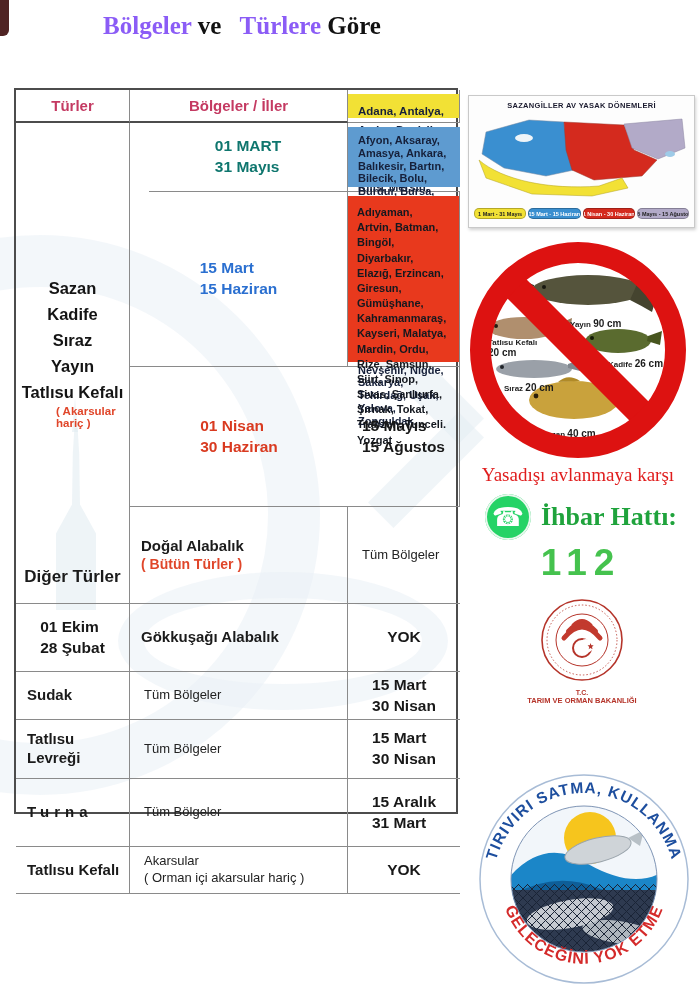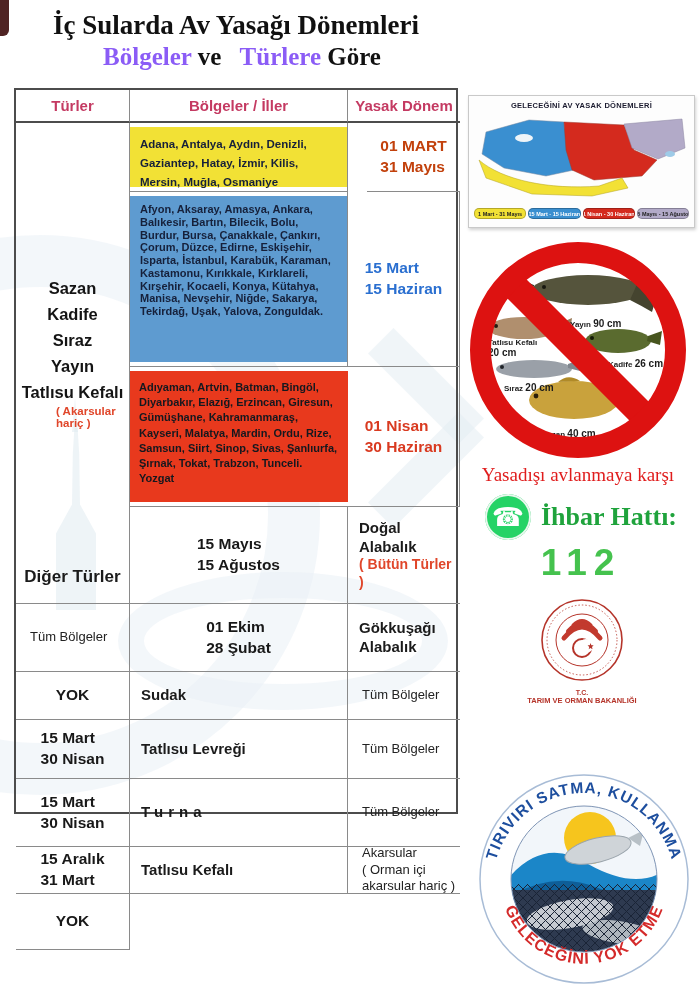--- a/index.html
+++ b/index.html
@@ -50,21 +50,21 @@
 
   .regioncell { padding:0; }
   .regionfill { margin:4px 0; height:calc(100% - 8px); color:#16203a; font-weight:bold; }
   .rf-yellow { background:#f2e135; font-size:11.5px; line-height:1.65; padding:8px 10px; }
   .rf-blue   { background:#5e9bd0; font-size:11px;  line-height:1.16; padding:7px 10px; }
   .rf-red    { background:#e8391d; font-size:11px;  line-height:1.38; padding:9px 9px; color:#14181f; }
   .rf-purple { background:#b2aac8; font-size:11.5px; line-height:1.6; padding:8px 10px; color:#23252e; }
 
   .periodcell { display:flex; align-items:center; justify-content:center; text-align:left;
     font-weight:bold; font-size:15.5px; white-space:pre-line; line-height:1.35; }
-  .p-olive  { color:#c2410c;margin-left:19px; }
+  .p-olive  { color:#0f766e;margin-left:19px; }
   .p-blue   { color:#2a6fd0; }
   .p-red    { color:#d93a20; }
   .p-black  { color:#181818; }
   .p-center { text-align:right; }
 
   .speciescell { display:flex; flex-direction:column; justify-content:center; padding-left:11px;
     font-weight:bold; font-size:15px; line-height:1.25; }
   .speciescell .red-note { color:#e0462a; font-size:14px; }
   .ls-wide { letter-spacing:5px; }
   .regtext { display:flex; align-items:center; padding-left:14px; font-size:13px; color:#222;
@@ -113,33 +113,31 @@
 
 <div class="wm wm-ring"></div>
 <div class="wm wm-ellipse"></div>
 <div class="wm wm-chev1"></div>
 <div class="wm wm-chev2"></div>
 <div class="wm wm-tower"></div>
 <div class="wm wm-spire"></div>
 <div class="corner-artifact"></div>
 
 <div class="title-wrap">
-  <div class="title-line1">İç Sularda Av Yasağı Dönemleri</div>
   <div class="title-line2">
     <span class="blue-word">Bölgeler</span>
     <span>ve</span>
     <span class="blue-word">Türlere</span>
     <span>Göre</span>
   </div>
 </div>
 
 <div class="grid-table">
   <div class="cell hdr">Türler</div>
   <div class="cell hdr">Bölgeler / İller</div>
-  <div class="cell hdr">Yasak Dönem</div>
 
   <div class="species-merged">
     <div class="species-stack">
       <span class="sp">Sazan</span>
       <span class="sp">Kadife</span>
       <span class="sp">Sıraz</span>
       <span class="sp">Yayın</span>
       <span class="sp">Tatlısu Kefalı</span>
       <span class="species-note">( Akarsular hariç )</span>
     </div>
@@ -203,21 +201,21 @@
 
   <div class="cell speciescell">
     <span>Tatlısu Kefalı</span>
   </div>
   <div class="cell regtext">Akarsular
 ( Orman içi akarsular hariç )</div>
   <div class="cell periodcell p-black p-center">YOK</div>
 </div>
 
 <div class="map-box">
-  <div class="map-title">GELECEĞİNİ AV YASAK DÖNEMLERİ</div>
+  <div class="map-title">SAZANGİLLER AV YASAK DÖNEMLERİ</div>
   <svg width="215" height="92" viewBox="0 0 215 92">
     <path d="M12 22 L55 10 L90 12 L94 42 L100 60 L72 66 L30 58 L8 44 Z" fill="#3a8fd0" stroke="#7a8aa0" stroke-width="0.5"></path>
     <path d="M90 12 L150 15 L160 40 L183 50 L168 66 L120 70 L98 60 L92 40 Z" fill="#d42a1e" stroke="#9a3a30" stroke-width="0.5"></path>
     <path d="M150 14 L208 9 L211 38 L184 49 L158 38 Z" fill="#b2aac8" stroke="#8a84a0" stroke-width="0.5"></path>
     <path d="M5 50 C28 70 75 80 125 76 L148 68 L154 78 L118 86 L58 84 L12 68 Z" fill="#f2e135" stroke="#b0a020" stroke-width="0.5"></path>
     <ellipse cx="50" cy="28" rx="9" ry="4" fill="#eef4f8"></ellipse>
     <ellipse cx="196" cy="44" rx="5" ry="3" fill="#9ecbe8"></ellipse>
   </svg>
   <div class="map-legend">
     <div class="pill" style="background-color: rgb(242, 225, 53);">

